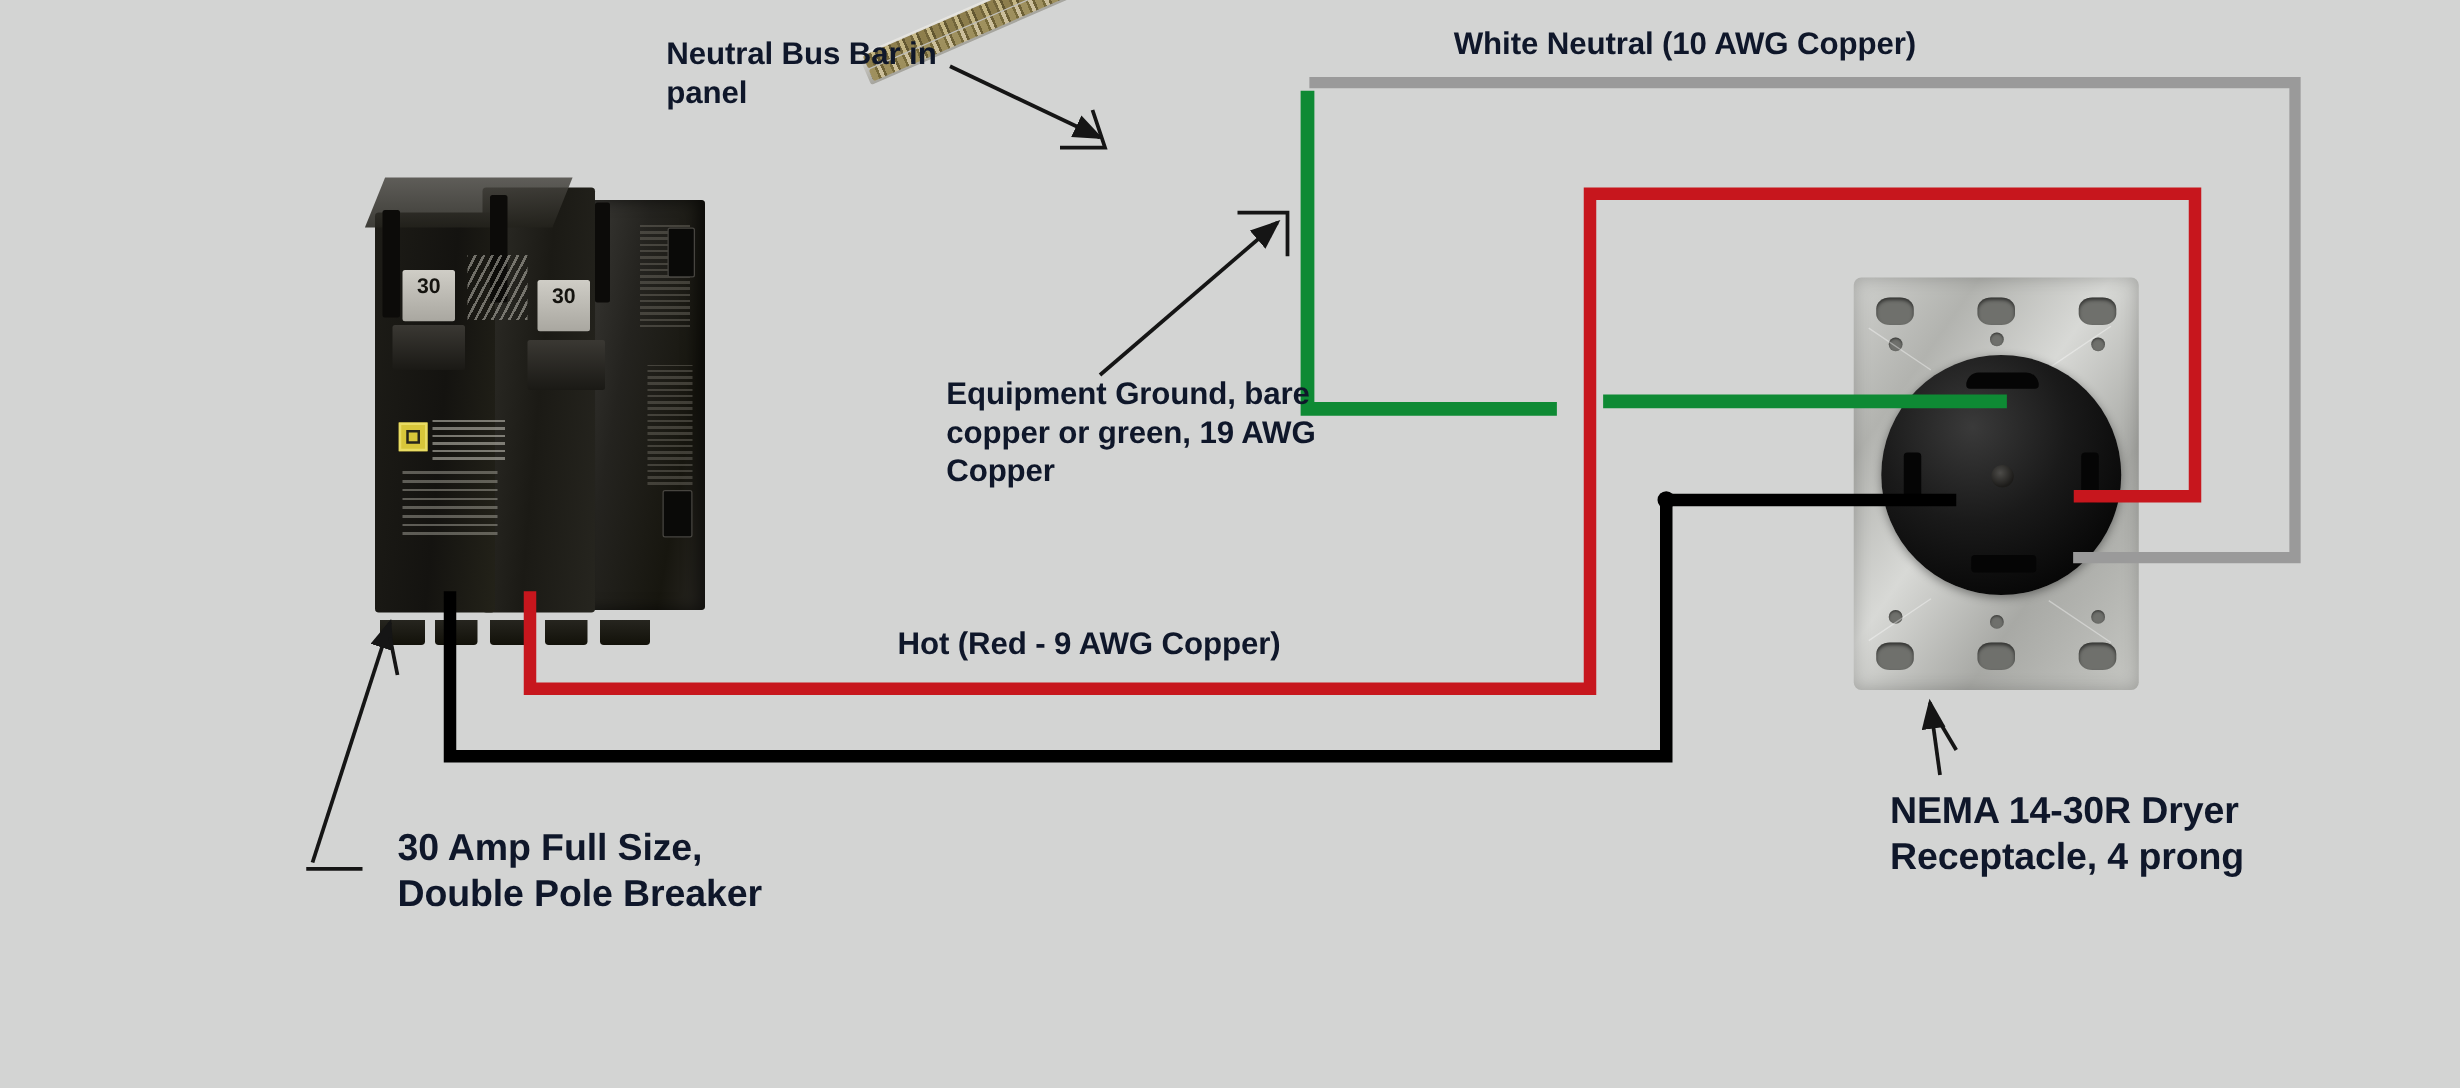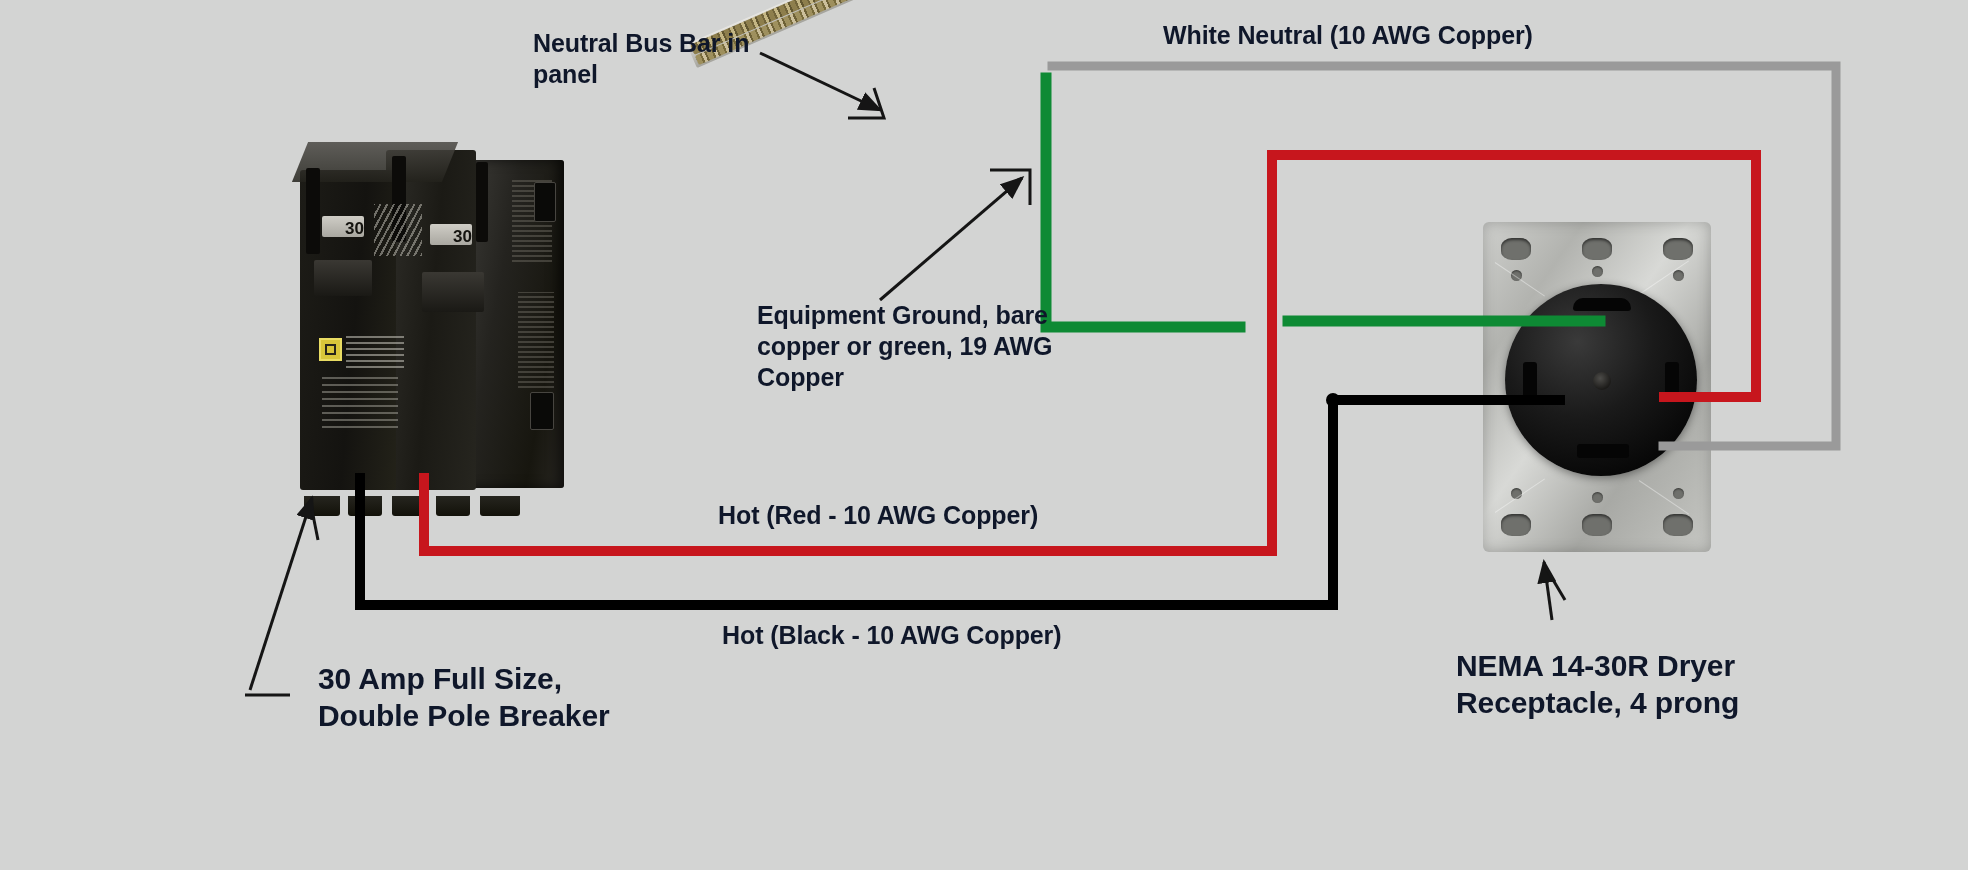--- a/index.html
+++ b/index.html
@@ -32,21 +32,21 @@
     line-height: 1.24;
     white-space: pre-line;
     letter-spacing: -0.1px;
   }
   #lbl-bus       { left: 533px; top: 28px;  font-size: 25px; width: 240px; }
   #lbl-neutral   { left: 1163px; top: 20px; font-size: 25px; }
   #lbl-ground    { left: 757px; top: 300px; font-size: 25px; width: 300px; }
   #lbl-hot-red   { left: 718px; top: 500px; font-size: 25px; }
   #lbl-hot-black { left: 722px; top: 620px; font-size: 25px; }
   #lbl-breaker   { left: 318px; top: 660px; font-size: 30px; width: 360px; }
-  #lbl-nema      { left: 1456px; top: 630px; font-size: 30px; width: 330px; margin-top: 17px; }
+  #lbl-nema      { left: 1512px; top: 630px; font-size: 30px; width: 330px; }
   #lbl-note      { left: 1500px; top: 740px; font-size: 22px; width: 300px; }
   #lbl-title     { left: 708px; top: 775px; font-size: 32px; }
 
   
   #breaker {
     position: absolute;
     left: 300px;
     top: 142px;
     width: 270px;
     height: 360px;
@@ -74,27 +74,27 @@
     transform: skewX(-22deg);
     opacity: .85;
   }
   .brk-notch {
     position: absolute;
     background: #0c0b09;
     border-radius: 2px;
   }
   .brk-amp {
     position: absolute;
-    width: 42px; height: 21px;
+    width: 42px; height: 41px;
     background: linear-gradient(180deg,#cfcdc6 0%,#a9a7a0 100%);
     color: #14130f;
     font-size: 17px;
     font-weight: bold;
     font-family: "Liberation Sans", sans-serif;
-    text-align: right;
+    text-align: center;
     line-height: 25px;
     border-radius: 2px;
   }
   #amp-left  { left: 22px;  top: 74px; }
   #amp-right { left: 130px; top: 82px; }
   .brk-toggle {
     position: absolute;
     background: linear-gradient(180deg,#3a3833 0%,#1a1915 100%);
     border-radius: 2px;
   }
@@ -364,23 +364,22 @@
 
   <div class="label" id="lbl-bus">Neutral Bus Bar in
 panel</div>
 
   <div class="label" id="lbl-neutral">White Neutral (10 AWG Copper)</div>
 
   <div class="label" id="lbl-ground">Equipment Ground, bare
 copper or green, 19 AWG
 Copper</div>
 
-  <div class="label" id="lbl-hot-red">Hot (Red - 10 AWG Copper)</div>
-
-  <div class="label" id="lbl-hot-black">Hot (Black - 10 AWG Copper)</div>
+  <div class="label" id="lbl-hot-red">Hot (Red - 9 AWG Copper)</div>
+
 
   <div class="label" id="lbl-breaker">30 Amp Full Size,
 Double Pole Breaker</div>
 
   <div class="label" id="lbl-nema">NEMA 14-30R Dryer
 Receptacle, 4 prong</div>
 
 
 
 </div>

